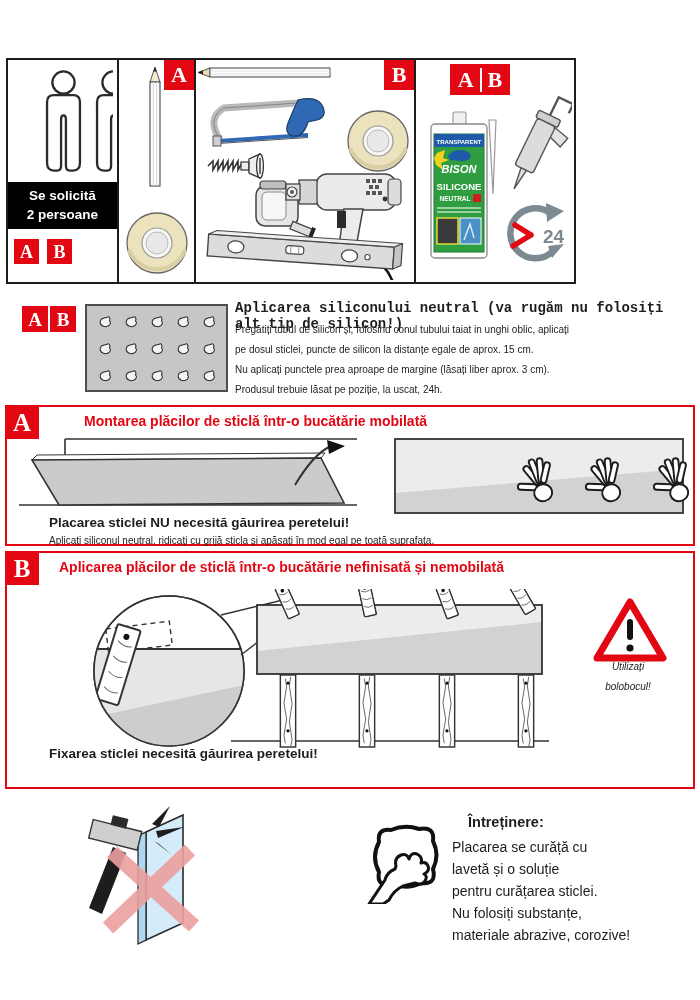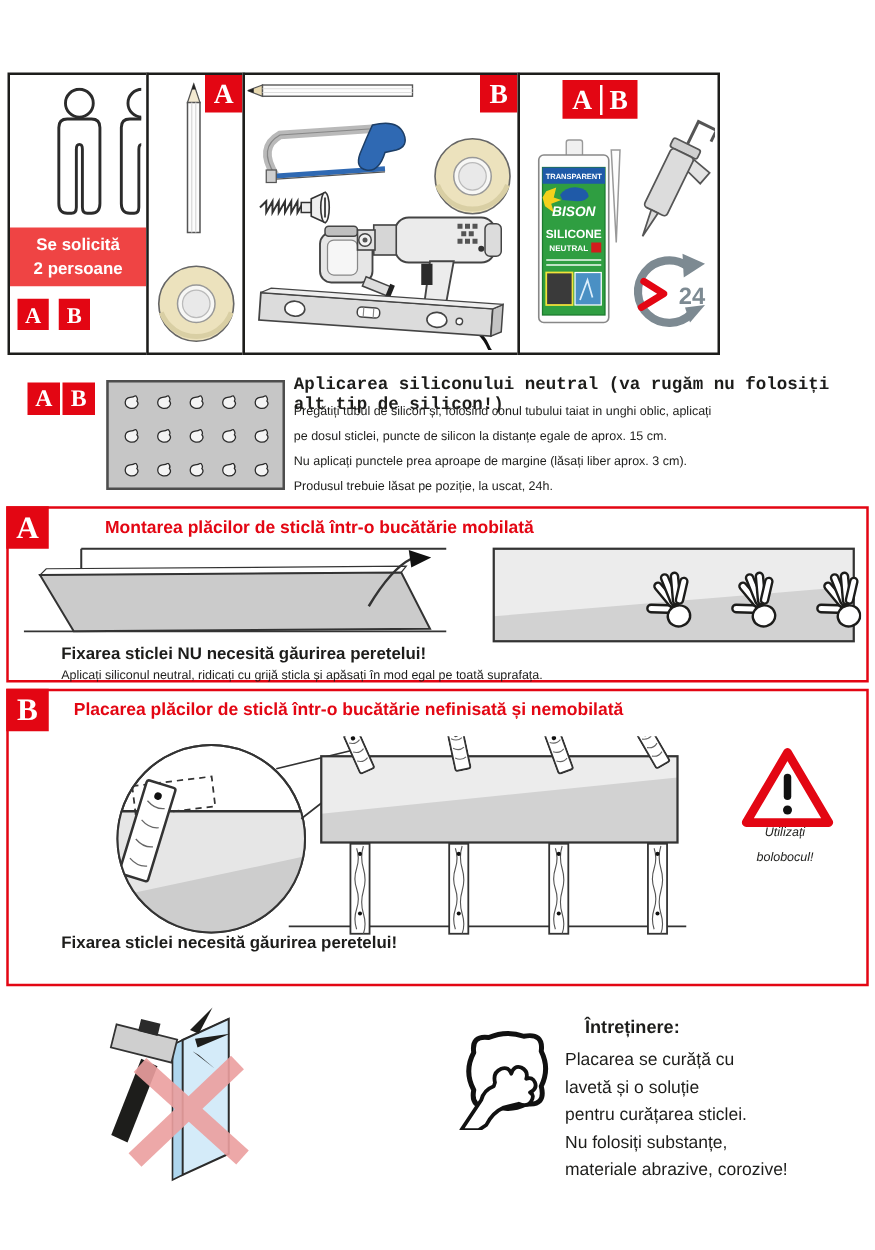--- a/index.html
+++ b/index.html
@@ -2,21 +2,21 @@
 <html><head>
 <meta charset="utf-8">
 <style>
   html,body{margin:0;padding:0;background:#fff;}
   body{width:700px;height:1000px;position:relative;overflow:hidden;
        font-family:"Liberation Sans",sans-serif;color:#1d1d1b;}
   .abs{position:absolute;}
   .box{position:absolute;border:2px solid #1d1d1b;background:#fff;box-sizing:border-box;}
   .badge{position:absolute;background:#e30613;color:#fff;display:flex;align-items:center;justify-content:center;
          font-family:"Liberation Serif",serif;font-weight:700;line-height:1;}
-  .banner{position:absolute;background:#ef4444;color:#fff;font-weight:700;text-align:center;
+  .banner{position:absolute;background:#000000;color:#fff;font-weight:700;text-align:center;
           white-space:pre-line;display:flex;align-items:center;justify-content:center;}
   .section{position:absolute;border:2px solid #e30613;box-sizing:border-box;background:#fff;}
   .sec-title{position:absolute;color:#e30613;font-weight:700;font-size:14px;white-space:nowrap;}
   .bold-note{position:absolute;font-weight:700;font-size:13.5px;}
   .body-text{position:absolute;font-size:10px;line-height:20px;white-space:pre-line;}
   .ab-title{position:absolute;font-weight:700;font-size:14px;font-family:Liberation Mono, monospace;}
   .droplet{position:absolute;width:13px;height:12px;}
   .dots-panel{position:absolute;background:#c6c6c6;border:2px solid #4d4d4d;box-sizing:border-box;}
   svg text{font-family:"Liberation Sans",sans-serif;}
 </style>
@@ -288,27 +288,27 @@
   </svg>
   <svg class="abs" style="left:382px;top:26px;" width="300" height="88" viewBox="0 0 300 88">
     <rect x="6" y="6" width="288" height="74" fill="#ececec"></rect>
     <polygon points="6,60 294,36 294,80 6,80" fill="#d2d2d2"></polygon>
     <rect x="6" y="6" width="288" height="74" fill="none" stroke="#333" stroke-width="1.8"></rect>
     <use href="#hand" transform="translate(58,46) scale(0.6) rotate(-14)"></use>
     <use href="#hand" transform="translate(126,46) scale(0.6) rotate(-14)"></use>
     <use href="#hand" transform="translate(194,46) scale(0.6) rotate(-14)"></use>
     <use href="#hand" transform="translate(262,46) scale(0.6) rotate(-14)"></use>
   </svg>
-  <div class="bold-note" style="left:42px;top:108px;">Fixarea sticlei NU necesită găurirea peretelui!</div>
+  <div class="bold-note" style="left:42px;top:108px;">Placarea sticlei NU necesită găurirea peretelui!</div>
   <div class="body-text" style="left:42px;top:124px;">Aplicați siliconul neutral, ridicați cu grijă sticla și apăsați în mod egal pe toată suprafața.</div>
 </div>
 
 <div class="section" style="left:5px;top:551px;width:690px;height:238px;">
   <div class="badge" style="left:-2px;top:-2px;width:34px;height:34px;font-size:25px;">B</div>
-  <div class="sec-title" style="left:52px;top:6px;">Placarea plăcilor de sticlă într-o bucătărie nefinisată și nemobilată</div>
+  <div class="sec-title" style="left:52px;top:6px;">Aplicarea plăcilor de sticlă într-o bucătărie nefinisată și nemobilată</div>
   <svg class="abs" style="left:12px;top:36px;" width="545" height="164" viewBox="0 0 545 164">
     <defs>
         <clipPath id="circClip">
           <circle cx="150" cy="82" r="75"></circle>
         </clipPath>
       </defs>
     <circle cx="150" cy="82" r="75" fill="#fff" stroke="#333" stroke-width="1.6"></circle>
     <g clip-path="url(#circClip)">
       <rect x="75" y="60" width="150" height="100" fill="#e6e6e6"></rect>
       <polygon points="75,128 225,96 225,160 75,160" fill="#cdcdcd"></polygon>

